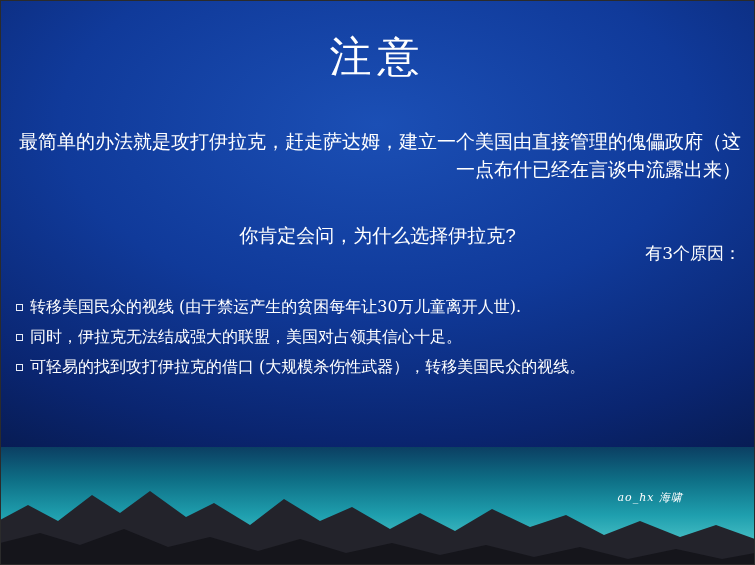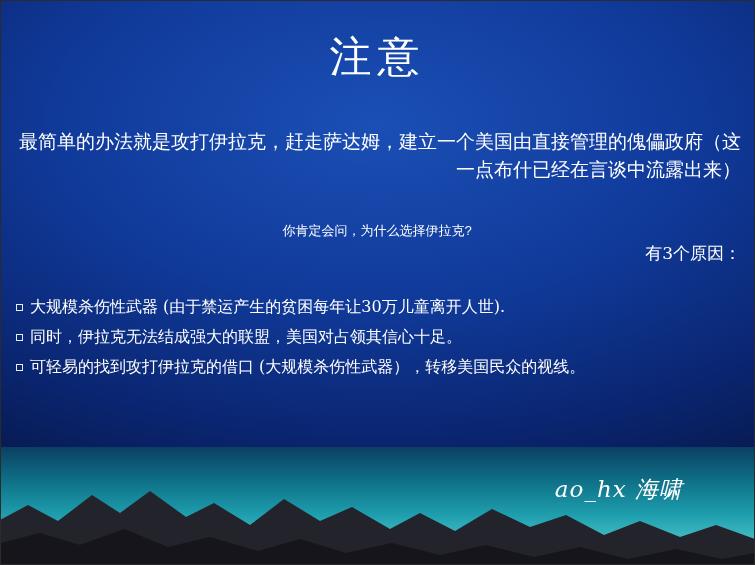--- a/index.html
+++ b/index.html
@@ -60,23 +60,23 @@
     font-size: 19px;
     line-height: 1.45;
     font-family: "DejaVu Serif", serif;
   }
   .para2 {
     position: absolute;
     top: 222px;
     left: 14px;
     width: 727px;
     text-align: center;
-    font-size: 13px;
+    font-size: 19px;
     line-height: 1.5;
-    font-family: Liberation Mono, monospace;
+    font-family: Liberation Sans, sans-serif;
   }
   .para3 {
     position: absolute;
     top: 241px;
     left: 14px;
     width: 727px;
     text-align: right;
     font-size: 17px;
     line-height: 1.5;
     font-family: "DejaVu Serif", serif;
@@ -113,21 +113,21 @@
     flex: 1 1 auto;
     font-size: 16px;
     line-height: 1.5;
     font-family: "DejaVu Serif", serif;
     padding-right: 14px;
   }
   .signature {
     position: absolute;
     right: 72px;
     bottom: 60px;
-    font-size: 23px;
+    font-size: 11px;
     font-family: "DejaVu Serif", serif;
     font-style: italic;
     color: #ffffff;
     letter-spacing: 1px;
     margin-left: 20px;
   }
 </style>
 </head>
 <body>
 
@@ -144,21 +144,21 @@
 
   <div class="para1">最简单的办法就是攻打伊拉克，赶走萨达姆，建立一个美国由直接管理的傀儡政府（这一点布什已经在言谈中流露出来）</div>
 
   <div class="para2">你肯定会问，为什么选择伊拉克?</div>
 
   <div class="para3">有3个原因：</div>
 
   <div class="bullets">
     <div class="bullet-row">
       <div class="bullet-marker"><span></span></div>
-      <div class="bullet-text">大规模杀伤性武器 (由于禁运产生的贫困每年让30万儿童离开人世).</div>
+      <div class="bullet-text">转移美国民众的视线 (由于禁运产生的贫困每年让30万儿童离开人世).</div>
     </div>
     <div class="bullet-row">
       <div class="bullet-marker"><span></span></div>
       <div class="bullet-text">同时，伊拉克无法结成强大的联盟，美国对占领其信心十足。</div>
     </div>
     <div class="bullet-row">
       <div class="bullet-marker"><span></span></div>
       <div class="bullet-text">可轻易的找到攻打伊拉克的借口 (大规模杀伤性武器），转移美国民众的视线。</div>
     </div>
   </div>

